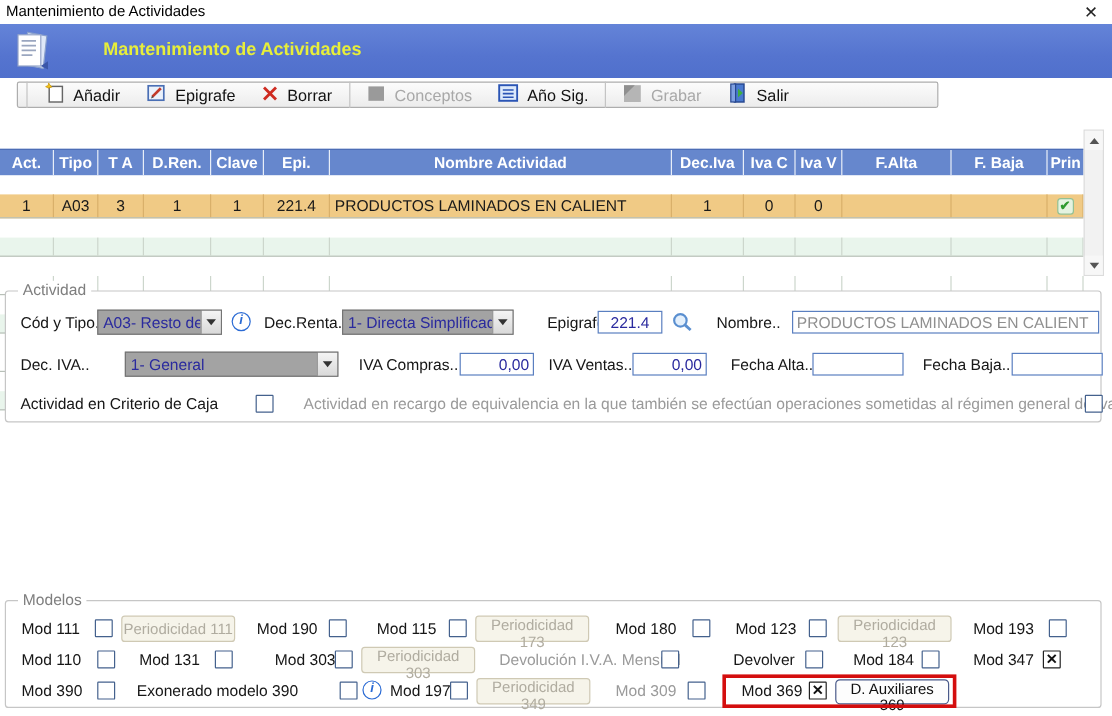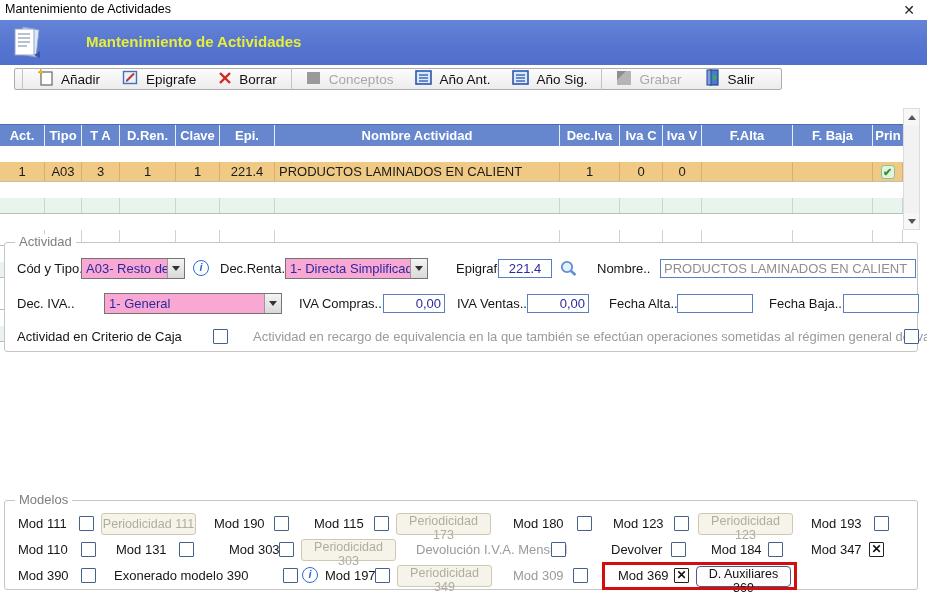--- a/index.html
+++ b/index.html
@@ -61,21 +61,21 @@
   
   .fieldset { position:absolute; border:1px solid #c6c6c6; border-radius:3px; background:#fff; }
   .fieldset .legend { position:absolute; top:-9px; left:10px; background:#fff; padding:0 4px;
                       font-size:13px; color:#7e7e7e; }
   .fs-act { left:4px; top:242px; width:914px; height:110px; }
   .fs-mods { left:4px; top:500px; width:914px; height:90px; }
   .frow { position:absolute; left:0; width:100%; height:22px; }
   .frow .lbl { position:absolute; top:3px; font-size:13px; color:#161616; white-space:nowrap; }
   .frow .lbl.gray { color:#9a9a9a; }
 
-  .combo { position:absolute; top:0; height:21px; border:1px solid #747474; background:#f9a8d4; display:flex; }
+  .combo { position:absolute; top:0; height:21px; border:1px solid #747474; background:#a3a3a3; display:flex; }
   .combo .ctext { flex:1; font-size:13px; color:#2a2a9e; padding:2px 0 0 4px; white-space:nowrap; overflow:hidden; }
   .combo .cbtn { width:17px; border-left:1px solid #9a9a9a; background:linear-gradient(180deg,#f4f4f4,#d9d9d9);
                  display:flex; align-items:center; justify-content:center; }
   .tri-dn-s { width:0; height:0; border-left:4px solid transparent; border-right:4px solid transparent; border-top:5px solid #333; }
 
   .tinput { position:absolute; top:1px; height:19px; border:1px solid #5a7fc0; background:#fff;
             font-family:inherit; font-size:13px; color:#2a2a9e; padding:0 3px; }
   .tinput.center { text-align:center; }
   .tinput.right { text-align:right; }
   .tinput.grayval { color:#8f8f8f; }
@@ -151,31 +151,20 @@
       <span>Borrar</span>
     </button>
     <span class="tsep"></span>
     <button class="tbtn disabled">
       <span>
         <svg width="16" height="16" viewBox="0 0 16 16">
             <rect x="1" y="2" width="13" height="12" fill="#9a9a9a"></rect>
           </svg>
       </span>
       <span>Conceptos</span>
-    </button>
-    <button class="tbtn">
-      <span>
-        <svg width="17" height="15" viewBox="0 0 17 15">
-          <rect x="1" y="1" width="15" height="13" fill="#dce9fb" stroke="#2b55b5" stroke-width="1.6"></rect>
-          <line x1="4" y1="5" x2="13" y2="5" stroke="#2b55b5" stroke-width="1.3"></line>
-          <line x1="4" y1="8" x2="13" y2="8" stroke="#2b55b5" stroke-width="1.3"></line>
-          <line x1="4" y1="11" x2="13" y2="11" stroke="#2b55b5" stroke-width="1.3"></line>
-        </svg>
-      </span>
-      <span>Año Ant.</span>
     </button>
     <button class="tbtn">
       <span>
         <svg width="17" height="15" viewBox="0 0 17 15">
           <rect x="1" y="1" width="15" height="13" fill="#dce9fb" stroke="#2b55b5" stroke-width="1.6"></rect>
           <line x1="4" y1="5" x2="13" y2="5" stroke="#2b55b5" stroke-width="1.3"></line>
           <line x1="4" y1="8" x2="13" y2="8" stroke="#2b55b5" stroke-width="1.3"></line>
           <line x1="4" y1="11" x2="13" y2="11" stroke="#2b55b5" stroke-width="1.3"></line>
         </svg>
       </span>

